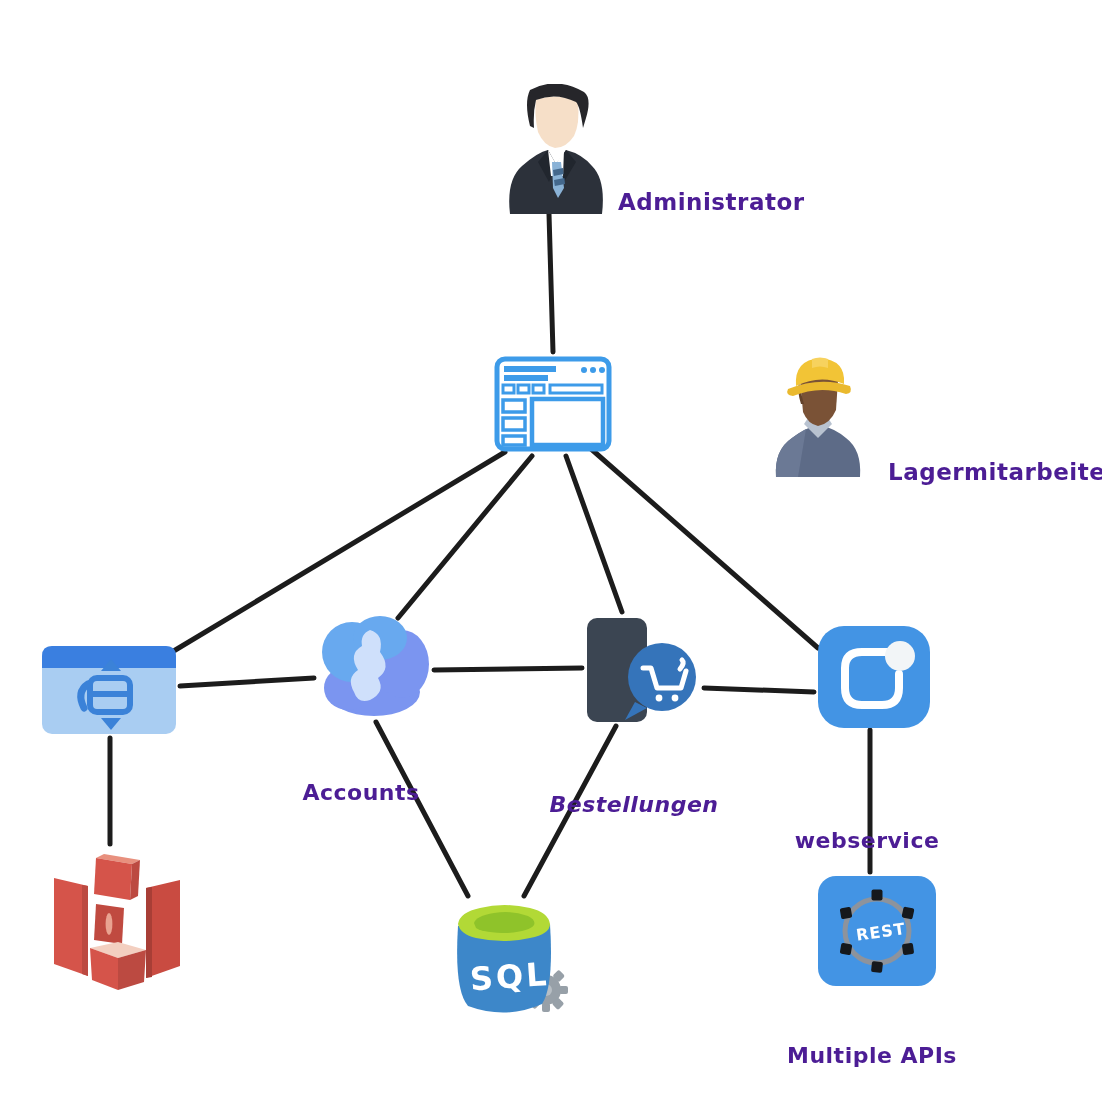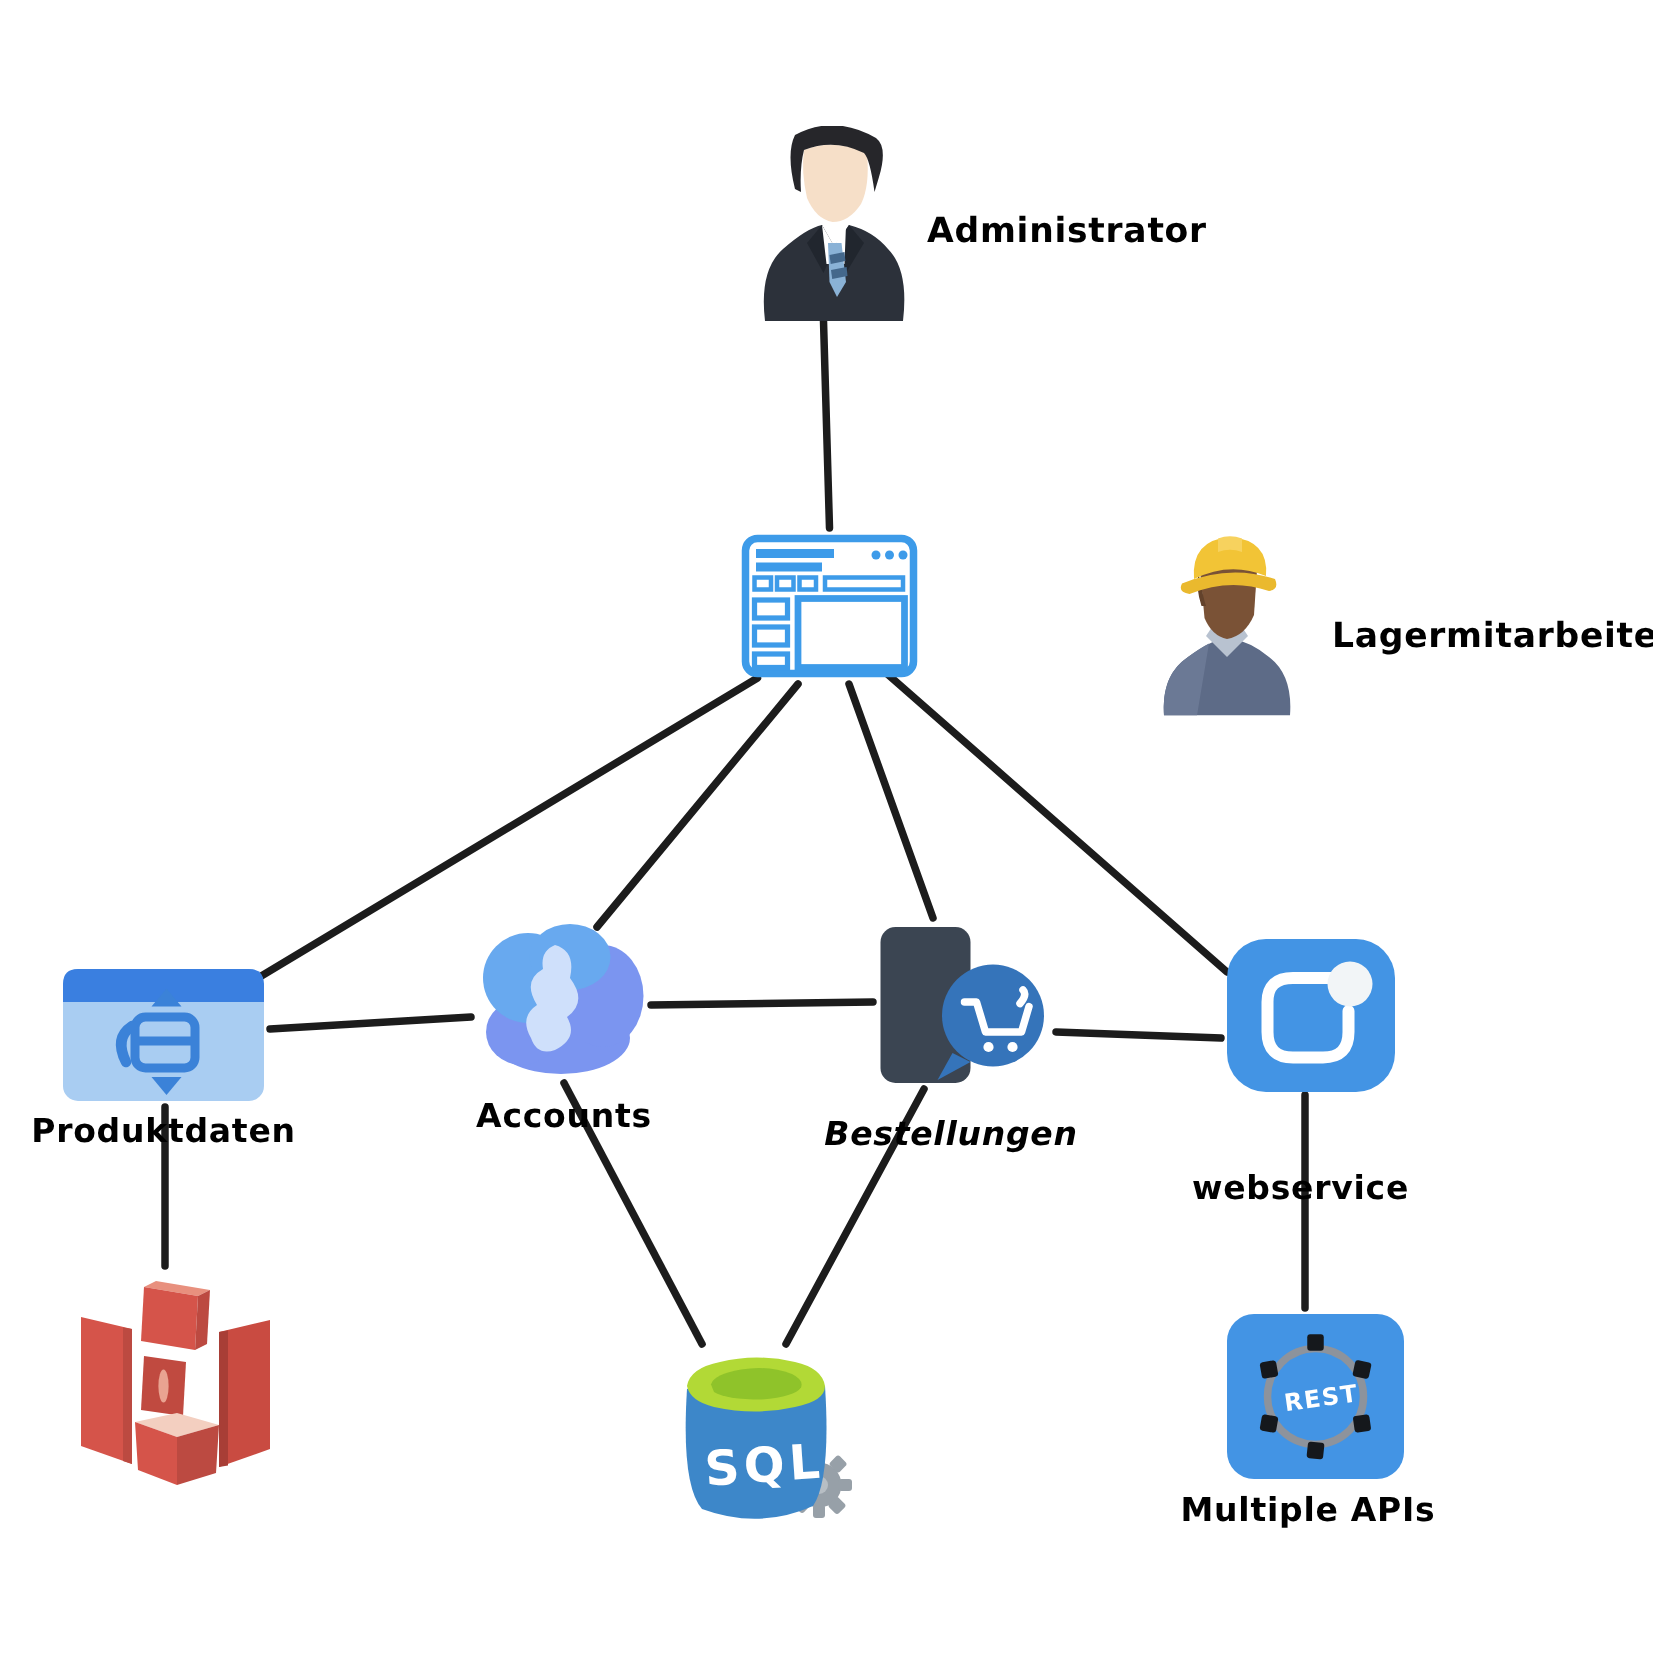--- a/index.html
+++ b/index.html
@@ -7,22 +7,22 @@
     width:1102px;height:1102px;position:relative;overflow:hidden;
     background:#ffffff;
     font-family:"DejaVu Sans","Liberation Sans",sans-serif;
   }
   .stage{position:absolute;inset:0;}
   #edge-layer{position:absolute;left:0;top:0;width:1102px;height:1102px;z-index:1;}
   #edge-layer line{stroke:#1c1c1c;stroke-width:5;stroke-linecap:round;}
   .node{position:absolute;z-index:2;}
   .node svg{display:block;width:100%;height:100%;}
   .lbl{
-    position:absolute;z-index:3;color:#000000;font-weight:700;
-    font-size:22px;letter-spacing:.5px;white-space:nowrap;
+    position:absolute;z-index:3;color:#4c1d95;font-weight:700;
+    font-size:22px;letter-spacing:.5px;white-space:nowrap;margin-top:48px;
   }
   .lbl.center{text-align:center;width:220px;}
   .lbl.big{font-size:23px;}
 </style>
 </head>
 <body>
 
 <div class="stage">
 
   <svg id="edge-layer">
@@ -92,33 +92,32 @@
     <svg viewBox="0 0 134 96">
       <rect x="0" y="8" width="134" height="88" rx="10" fill="#a9cdf2"></rect>
       <path d="M10 8 H124 Q134 8 134 18 V30 H0 V18 Q0 8 10 8 Z" fill="#3a7fe0"></path>
       <path d="M59 33 L69 21 L79 33 Z" fill="#3b82d8"></path>
       <path d="M59 80 L69 92 L79 80 Z" fill="#3b82d8"></path>
       <rect x="48" y="40" width="40" height="34" rx="7" fill="none" stroke="#3b82d8" stroke-width="6"></rect>
       <line x1="50" y1="56" x2="86" y2="56" stroke="#3b82d8" stroke-width="6"></line>
       <path d="M46 46 Q34 54 42 70" fill="none" stroke="#3b82d8" stroke-width="7" stroke-linecap="round"></path>
     </svg>
   </div>
-  <div class="lbl center" style="left:-1px;top:742px;">Produktdaten</div>
 
   <div class="node" style="left:318px;top:612px;width:112px;height:106px;">
     <svg viewBox="0 0 112 106">
       <ellipse cx="56" cy="80" rx="46" ry="24" fill="#7b95f0"></ellipse>
       <ellipse cx="84" cy="52" rx="27" ry="34" fill="#7b95f0"></ellipse>
       <ellipse cx="30" cy="76" rx="24" ry="22" fill="#7b95f0"></ellipse>
       <ellipse cx="34" cy="40" rx="30" ry="30" fill="#68a9ef"></ellipse>
       <ellipse cx="62" cy="26" rx="27" ry="22" fill="#68a9ef"></ellipse>
       <path d="M52 18 Q66 22 62 40 Q74 56 60 66 Q68 80 52 88 Q40 92 36 80 Q28 66 40 58 Q30 42 44 34 Q42 22 52 18 Z" fill="#cfe0fb"></path>
     </svg>
   </div>
-  <div class="lbl center" style="left:266px;top:732px;">Accounts</div>
+  <div class="lbl center" style="left:251px;top:732px;">Accounts</div>
 
   <div class="node" style="left:585px;top:616px;width:115px;height:108px;">
     <svg viewBox="0 0 115 108">
       <rect x="2" y="2" width="60" height="104" rx="10" fill="#3b4552"></rect>
       <path d="M50 86 L40 104 L62 92 Z" fill="#3574ba"></path>
       <circle cx="77" cy="61" r="34" fill="#3574ba"></circle>
       <g stroke="#ffffff" stroke-width="5" fill="none" stroke-linecap="round" stroke-linejoin="round">
         <path d="M58 52 h8 l6 20 h24 l5 -17"></path>
         <path d="M95 53 q5 -6 2 -9"></path>
       </g>

